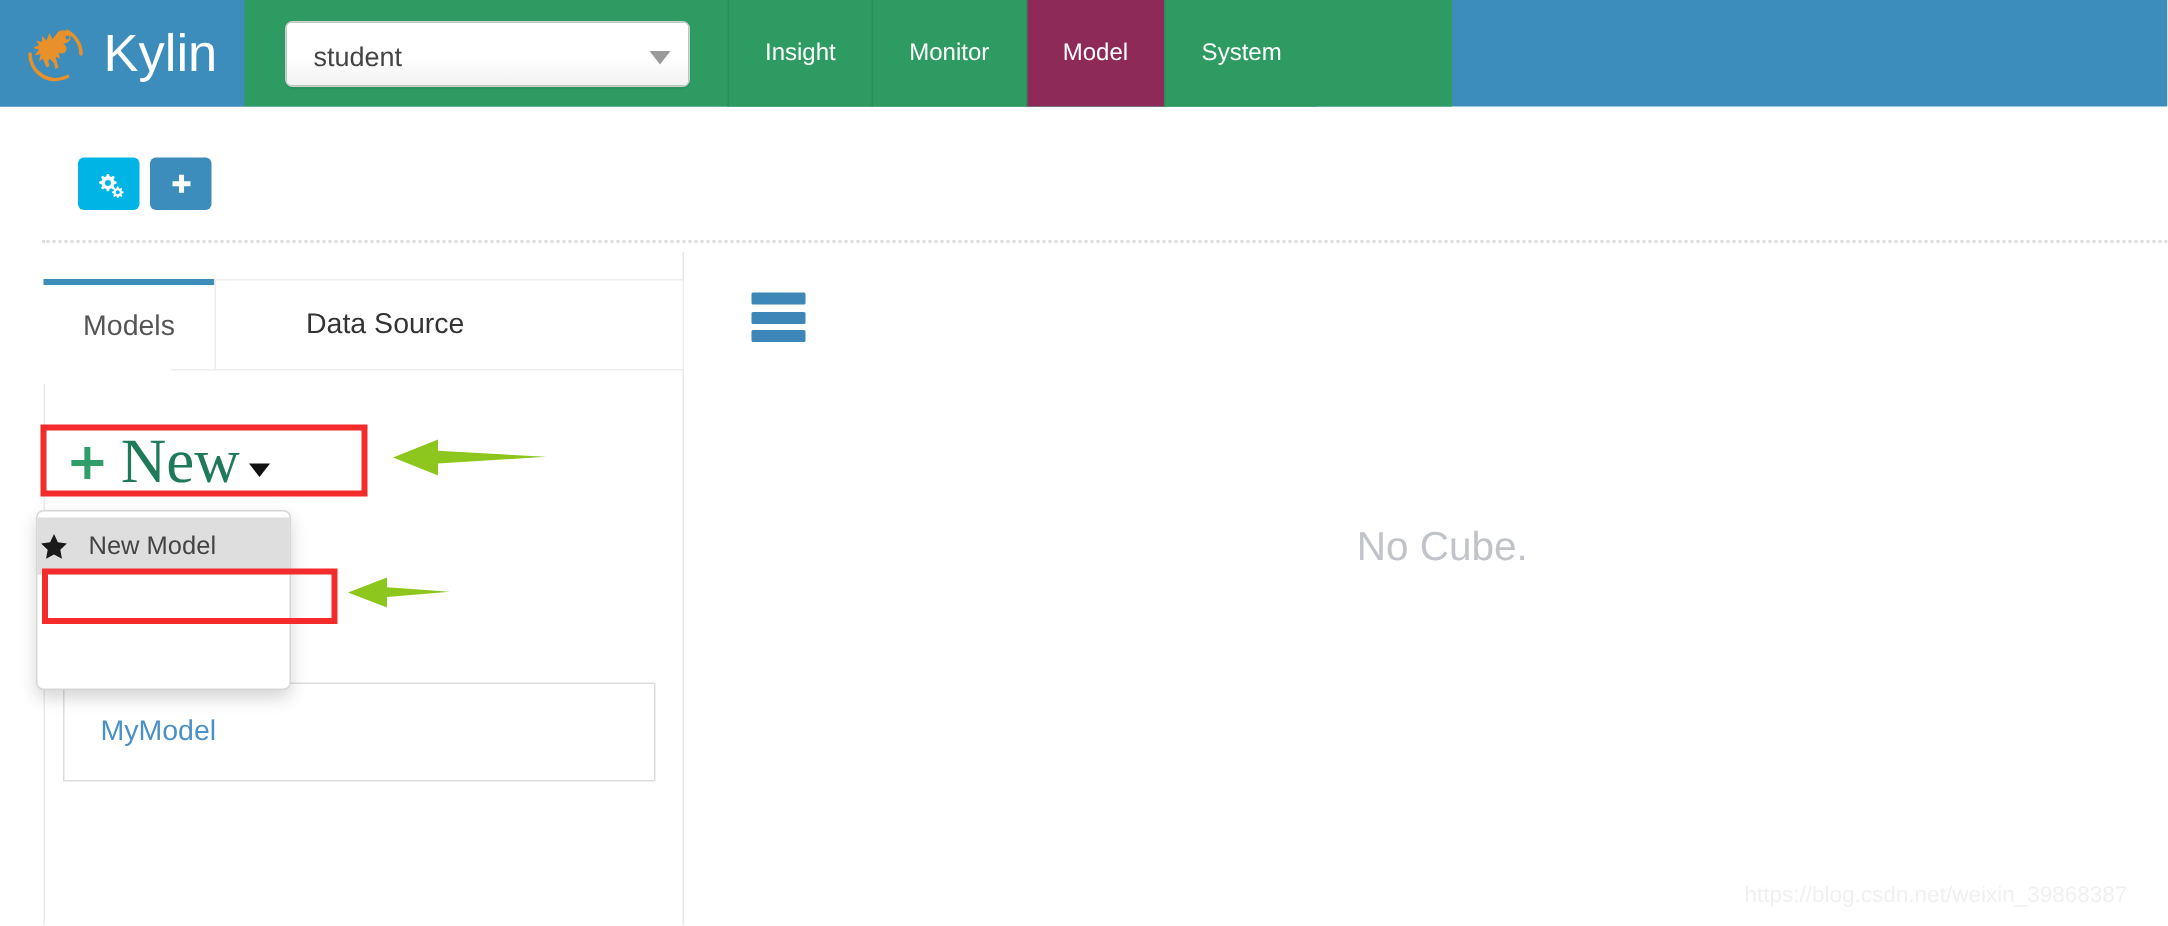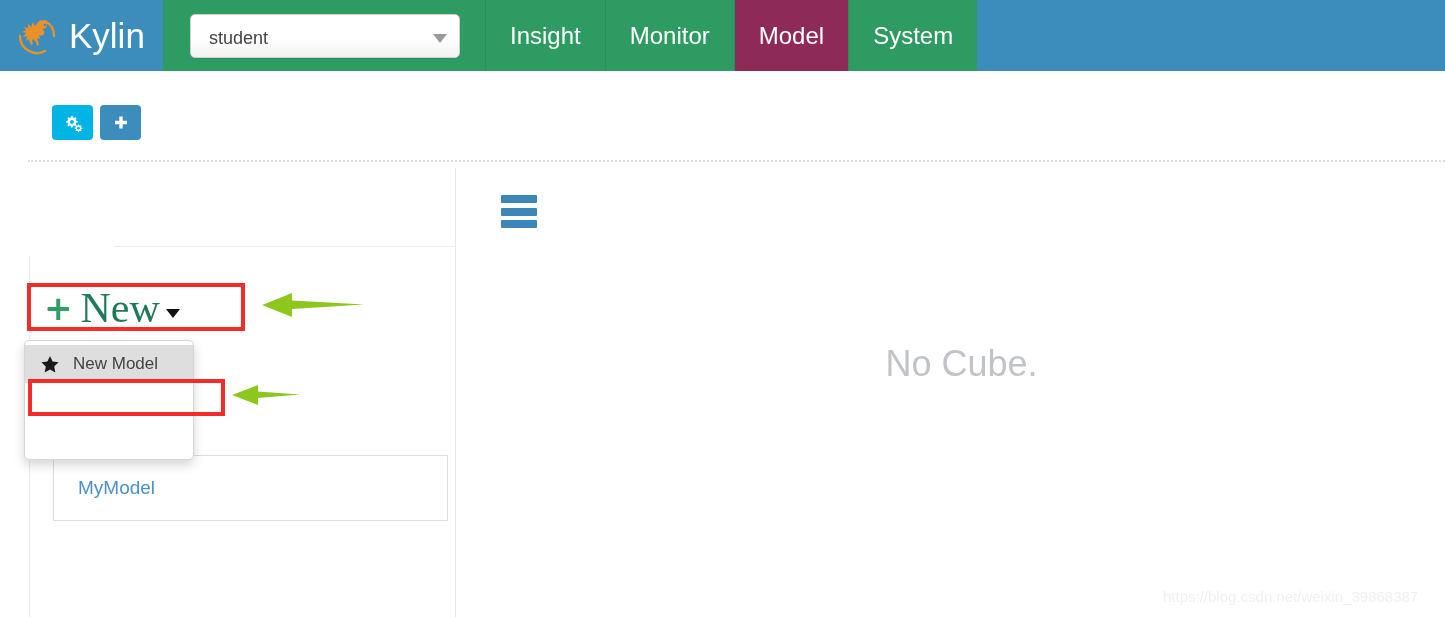--- a/index.html
+++ b/index.html
@@ -62,21 +62,21 @@
     border-top: 9px solid #9a9a9a;
   }
 
   .navtabs {
     position: absolute; left: 485px; top: 0;
     height: 71px; display: flex;
   }
   .navtab {
     height: 71px; padding: 0 24px;
     display: flex; align-items: center; justify-content: center;
-    color: #ffffff; font-size: 24px;
+    color: #ffffff; font-size: 16px;
     background: #2e9b63;
     border-left: 1px solid #2b8f5b;
     cursor: pointer;
   }
   .navtab.active { background: #8e2a58; }
 
   
   .toolbar {
     position: absolute; left: 0; top: 71px;
     width: 1445px; height: 89px;
@@ -166,35 +166,35 @@
     width: 170px; height: 120px;
     background: #ffffff;
     border: 1px solid #d6d6d6;
     border-radius: 5px;
     box-shadow: 0 5px 11px rgba(0,0,0,0.17);
     padding: 4px 0;
     z-index: 30;
   }
   .ditem {
     height: 38px; display: flex; align-items: center;
-    padding-left: 14px; cursor: pointer; font-size: 17px;
+    cursor: pointer; font-size: 17px;
   }
   .ditem.hover { background: #dedede; }
   .ditem .dicon {
     width: 22px; height: 22px; flex: none;
     display: flex; align-items: center; justify-content: center;
     margin-right: 12px;
   }
   .ditem .dlabel { color: #555555; }
   .ditem.muted .dlabel { color: #9b9b9b; }
   .ditem.strong .dlabel { color: #444444; }
 
   
   .modelcard {
-    position: absolute; left: 53px; top: 455px;
+    position: absolute; left: 42px; top: 455px;
     width: 395px; height: 66px;
     background: #ffffff;
     border: 1px solid #dddddd;
     display: flex; align-items: center;
     padding-left: 24px;
     cursor: pointer;
   }
   .modelcard .mlabel { color: #4b91c7; font-size: 19px; }
 
   
@@ -212,21 +212,21 @@
     background: #eef1f6;
     display: flex; align-items: center; padding-left: 22px;
   }
   .cubes-header .ctitle {
     color: #5f5f5f; font-size: 19px; font-weight: bold;
   }
   .nocube {
     position: absolute; left: 478px; top: 345px;
     width: 967px; height: 38px;
     display: flex; align-items: center; justify-content: center;
-    color: #c0c3c8; font-size: 36px;
+    color: #c0c3c8; font-size: 27px;
   }
 
   
   .anno-box {
     position: absolute; border: 4px solid #f32b2b;
     pointer-events: none; z-index: 40;
   }
   .anno-new  { left: 27px; top: 283px; width: 218px; height: 48px; }
   .anno-cube { left: 28px; top: 379px; width: 197px; height: 37px; }
 
@@ -303,20 +303,28 @@
       <svg width="18" height="18" viewBox="0 0 18 18">
         <path d="M7.3 2.5 h3.4 v4.3 h4.3 v3.4 h-4.3 v4.3 h-3.4 v-4.3 h-4.3 v-3.4 h4.3 z" fill="#ffffff"></path>
       </svg>
     </div>
   </div>
 
   <div class="dotted-div"></div>
   <div class="vsep"></div>
   <div class="vsep2"></div>
 
+  <div class="tabstrip">
+    <div class="tab models">
+      <span>Models</span>
+    </div>
+    <div class="tab datasource">
+      <span>Data Source</span>
+    </div>
+  </div>
   <div class="tab-underline"></div>
 
   <div class="newbtn">
     <span class="plus-glyph">+</span>
     <span class="new-label">New</span>
     <span class="dd-caret"></span>
   </div>
 
   <div class="dropdown">
 

